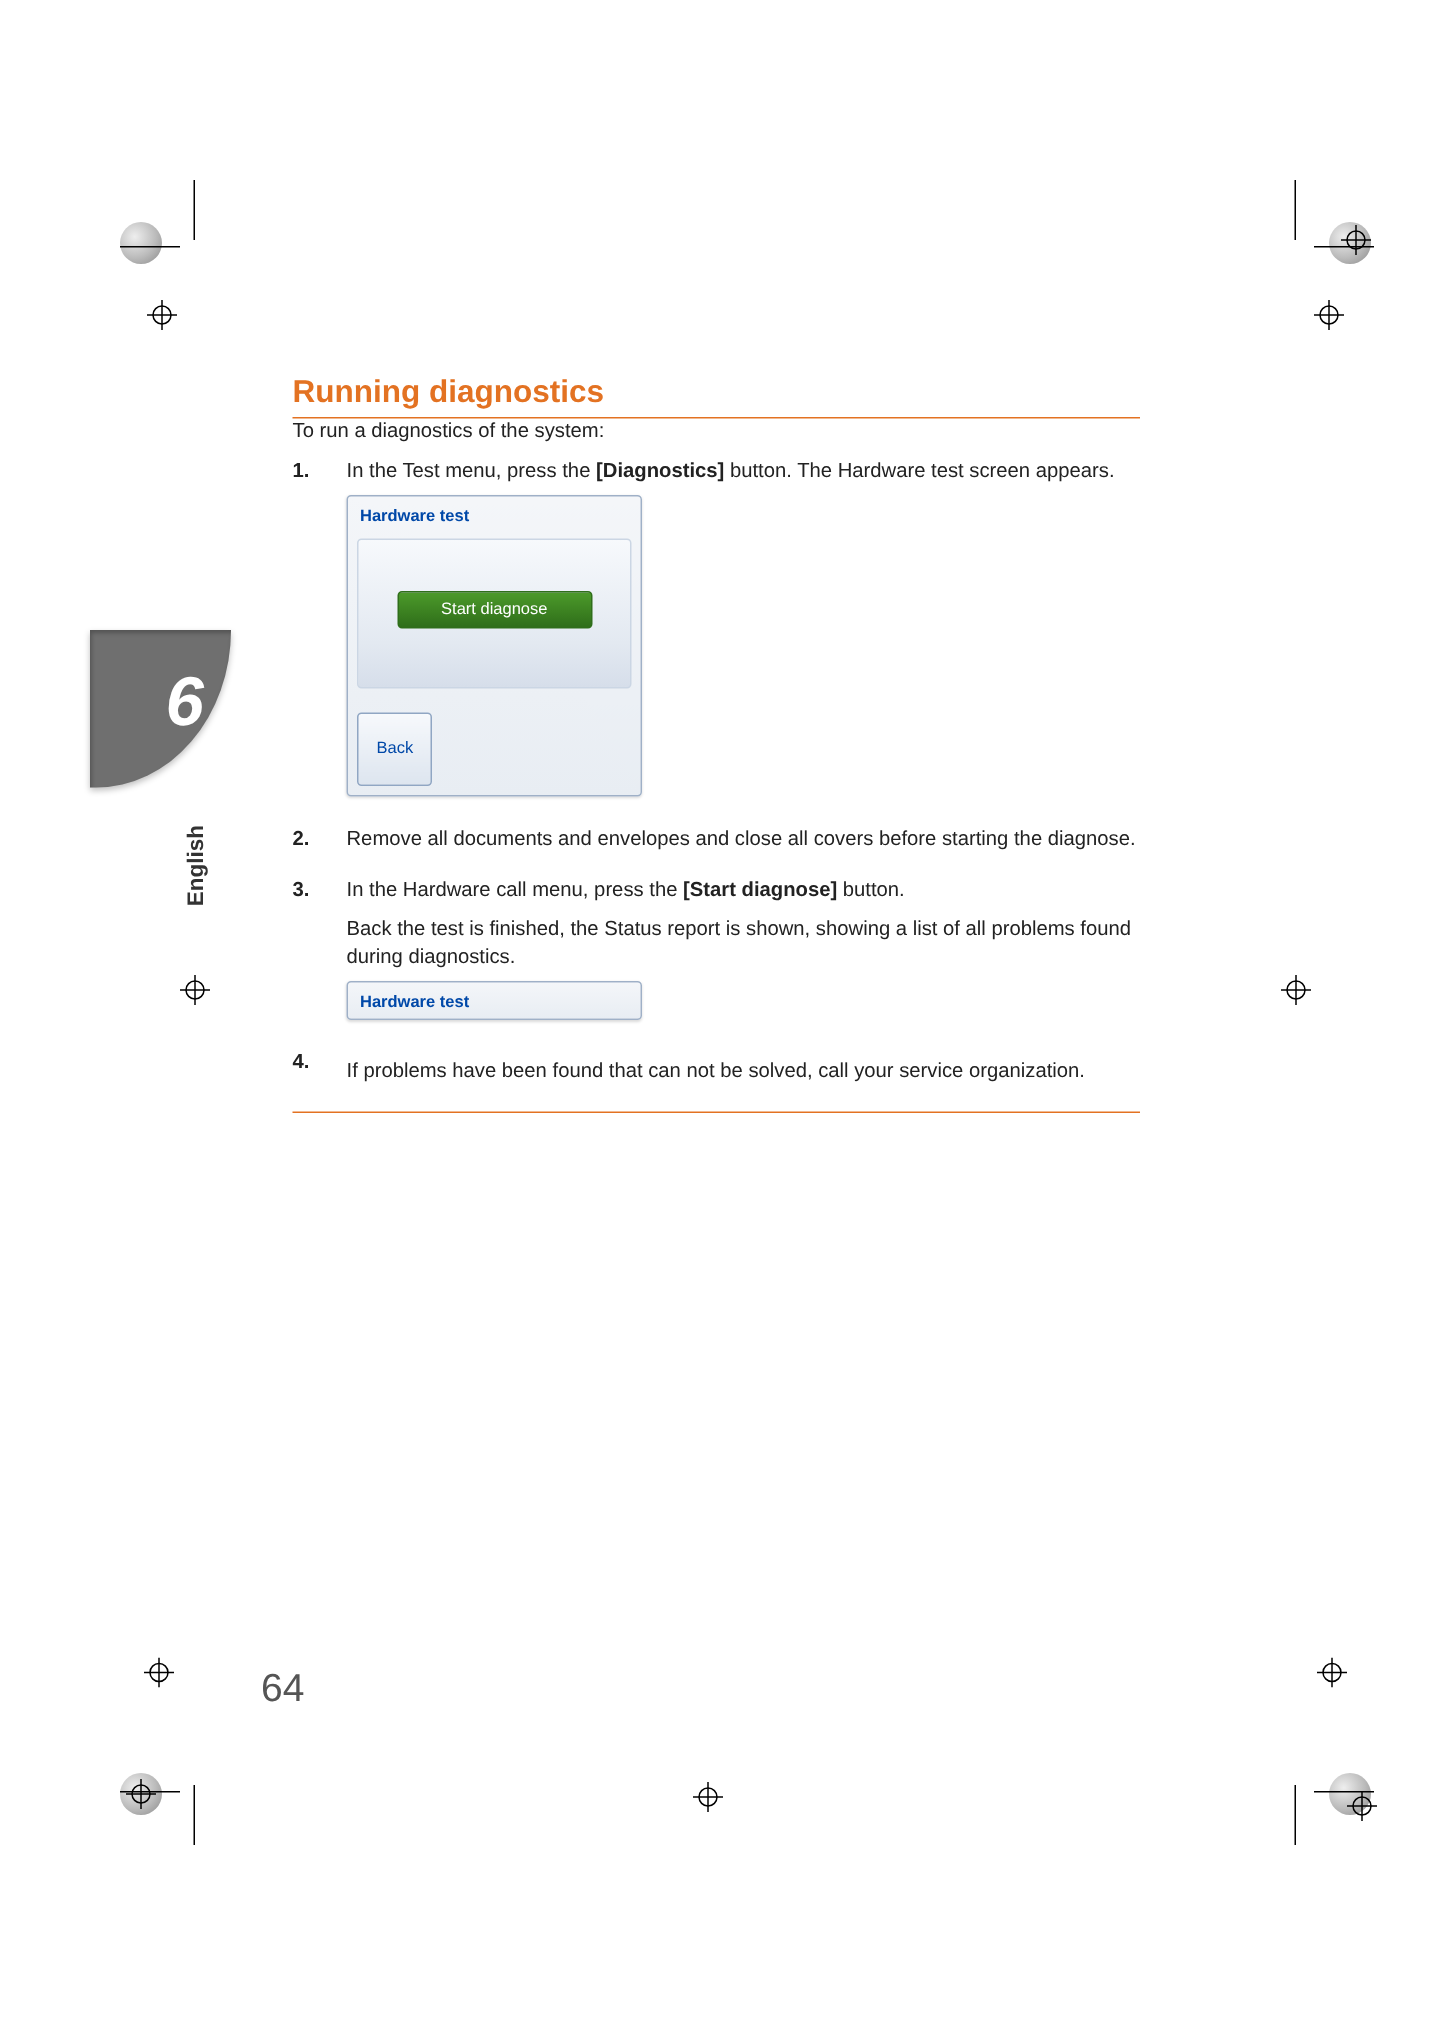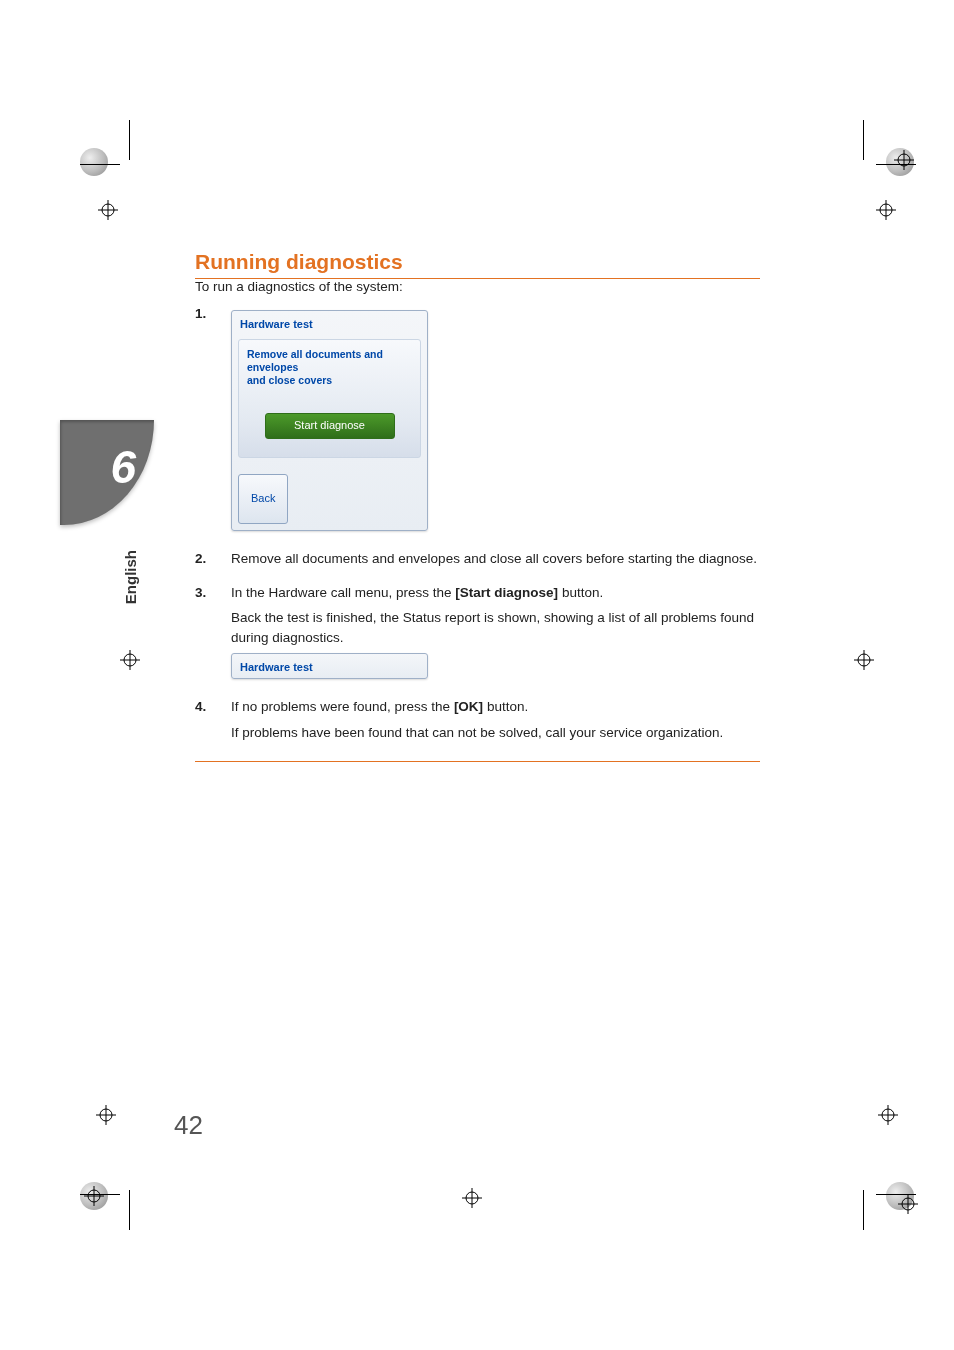--- a/index.html
+++ b/index.html
@@ -273,28 +273,27 @@
 
   <div class="content">
     <h2 class="section-title">Running diagnostics</h2>
     <p class="lead">To run a diagnostics of the system:</p>
 
     <ol class="steps">
 
       <li>
         <span class="num">1.</span>
         <div class="body">
+          <p>
+            <span>In the Test menu, press the </span><span class="strong">[Diagnostics]</span><span> button. The Hardware test screen appears.</span>
+          </p>
 
           <div class="screenshot">
             <div class="titlebar">Hardware test</div>
             <div class="panel">
-              <div class="instr">
-                <span>Remove all documents and envelopes</span><br>
-                <span>and close covers</span>
-              </div>
               <span class="btn-start">Start diagnose</span>
             </div>
             <div class="footer-row">
               <span class="btn-back">Back</span>
               <span></span>
             </div>
           </div>
         </div>
       </li>
 
@@ -317,26 +316,23 @@
 
           <div class="screenshot">
             <div class="titlebar">Hardware test</div>
           </div>
         </div>
       </li>
 
       <li>
         <span class="num">4.</span>
         <div class="body">
-          <p>
-            <span>If no problems were found, press the </span><span class="strong">[OK]</span><span> button.</span>
-          </p>
           <p style="margin-top:6px;">If problems have been found that can not be solved, call your service organization.</p>
         </div>
       </li>
 
     </ol>
 
     <hr class="end-rule">
   </div>
 
-  <div class="page-number">42</div>
+  <div class="page-number">64</div>
 </div>
 
 </body></html>

